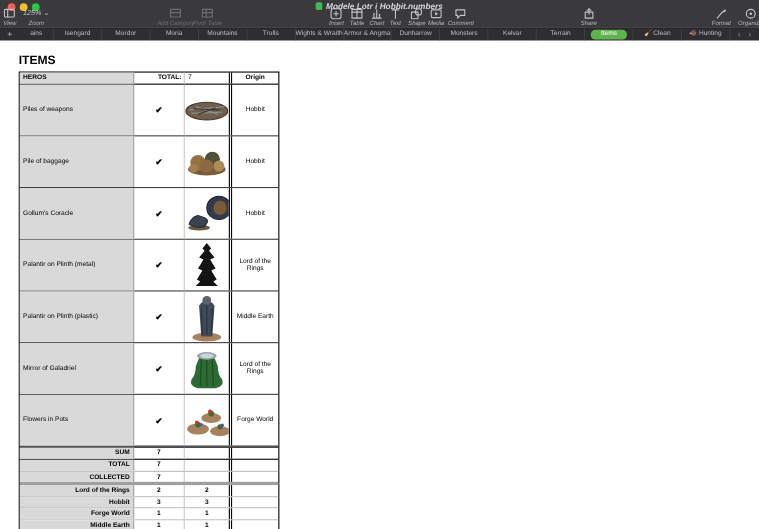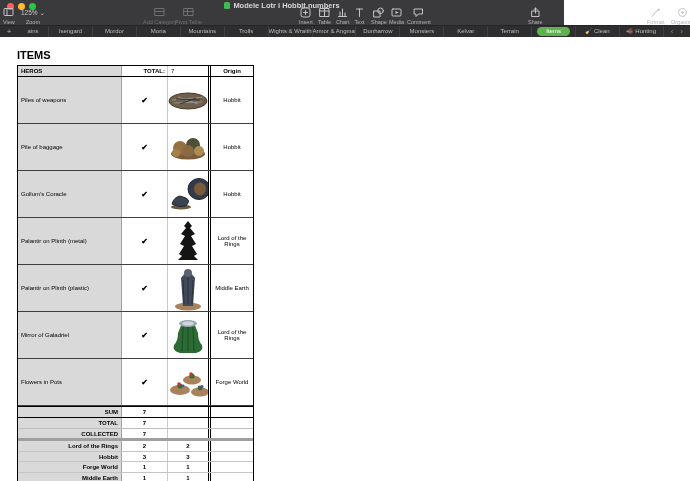--- a/index.html
+++ b/index.html
@@ -1,19 +1,19 @@
 <!DOCTYPE html>
 <html><head>
 <meta charset="utf-8">
 <style>
   html,body{margin:0;padding:0;background:#fff;}
   .app{position:relative;width:690px;height:481px;overflow:hidden;
        font-family:"Liberation Sans",sans-serif;background:#fff;-webkit-font-smoothing:antialiased;}
   
-  .topchrome{position:absolute;left:0;top:0;width:564px;height:25px;background:#3a3a3c;}
+  .topchrome{position:absolute;left:0;top:0;width:690px;height:25px;background:#3a3a3c;font-style:italic;}
   .traffic{position:absolute;top:3px;left:7px;display:flex;gap:4px;}
   .traffic span{width:7px;height:7px;border-radius:50%;display:block;}
   .t-red{background:#ff5f57}.t-yellow{background:#febc2e}.t-green{background:#28c840}
   .doc-title{position:absolute;top:1px;left:0;width:100%;text-align:center;font-size:7.5px;
        color:#d8d8da;font-weight:bold;line-height:9px;}
   .doc-title .docicon{display:inline-block;width:6px;height:7px;background:#3fba54;border-radius:1.5px;
        vertical-align:-1px;margin-right:3px;}
   .tool{position:absolute;display:flex;flex-direction:column;align-items:center;gap:0px;}
   .tool .lbl{font-size:5.5px;color:#b4b4b6;line-height:6px;margin-top:1px;white-space:nowrap;}
   .tool.disabled .lbl{color:#6e6e70;}

